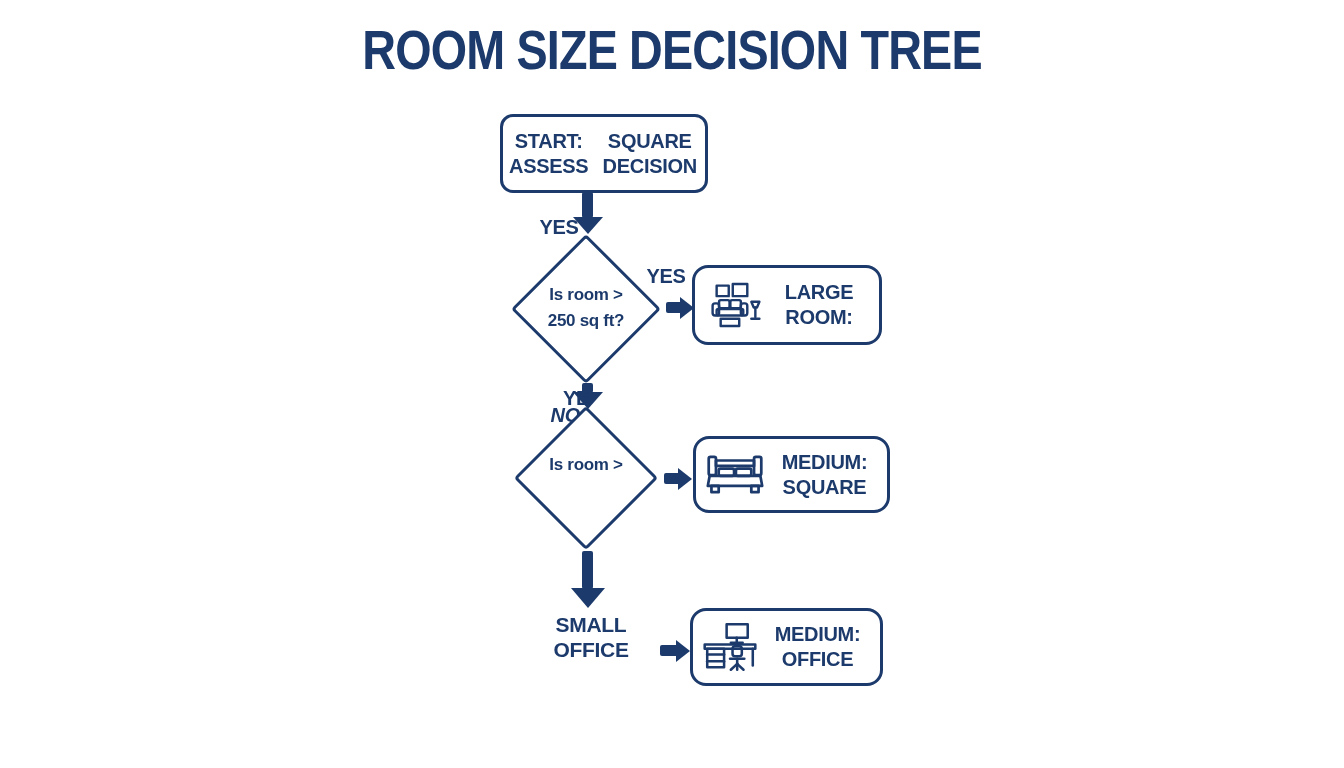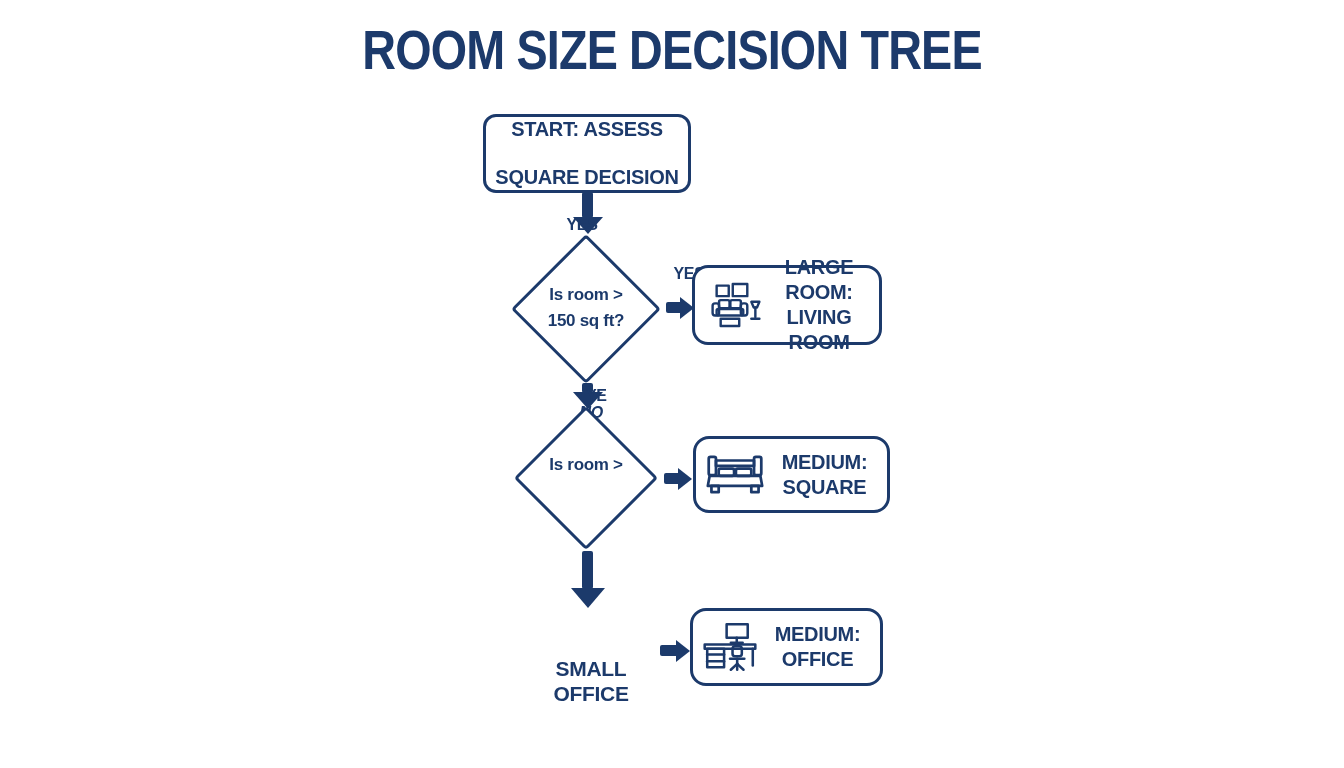--- a/index.html
+++ b/index.html
@@ -24,25 +24,24 @@
     transform:scaleX(0.85);
     color:var(--navy);
   }
   .node{
     position:absolute;
     background:#fff;
     border:3px solid var(--navy);
     display:flex;align-items:center;justify-content:center;
   }
   .start-box{
-    left:483px;top:114px;width:208px;height:79px;
+    left:500px;top:114px;width:208px;height:79px;
     border-radius:13px;
-    flex-direction:column;
     font-size:20px;line-height:25px;font-weight:700;
-    letter-spacing:-0.3px;text-align:center;justify-content:space-between;
+    letter-spacing:-0.3px;text-align:center;
   }
   .diamond{
     position:absolute;
     background:#fff;
     border:3px solid var(--navy);
     transform:rotate(45deg);
     border-radius:4px;
   }
   .diamond-1{left:533px;top:256px;width:106px;height:106px;}
   .diamond-2{left:535px;top:427px;width:102px;height:102px;}
@@ -64,30 +63,29 @@
   .office-box{left:690px;top:608px;width:193px;height:78px;}
   .result-text{
     flex:1;text-align:center;
     font-size:20px;line-height:25px;font-weight:700;
     letter-spacing:-0.3px;
   }
   .icon-wrap{flex:0 0 auto;display:flex;align-items:center;justify-content:center;}
   .icon-wrap svg{display:block;}
   .edge-label{
     position:absolute;
-    font-size:16px;font-weight:700;letter-spacing:-0.3px;
+    font-size:20px;font-weight:700;letter-spacing:-0.3px;
     color:var(--navy);
-    margin-left:23px;
   }
   .lbl-yes-top{left:534px;top:216px;width:50px;text-align:center;}
   .lbl-yes-right{left:642px;top:265px;width:48px;text-align:center;}
   .lbl-no{left:540px;top:404px;width:40px;text-align:right;font-style:italic;}
   .lbl-ye{left:563px;top:387px;width:40px;text-align:left;}
   .small-office-label{
-    position:absolute;left:531px;top:656px;width:120px;
+    position:absolute;left:531px;top:612px;width:120px;
     text-align:center;font-size:21px;line-height:25px;font-weight:700;
     letter-spacing:-0.3px;color:var(--navy);
   }
   
   .shaft-v{position:absolute;width:11px;background:var(--navy);border-radius:2px;}
   .shaft-h{position:absolute;height:11px;background:var(--navy);border-radius:2px;}
   .head-down{
     position:absolute;width:0;height:0;
     border-left:15px solid transparent;
     border-right:15px solid transparent;
@@ -124,21 +122,21 @@
     <span>SQUARE DECISION</span>
   </div>
 
   <div class="shaft-v a1-shaft"></div>
   <div class="head-down a1-head"></div>
   <div class="edge-label lbl-yes-top">YES</div>
 
   <div class="diamond diamond-1"></div>
   <div class="diamond-text diamond-text-1">
     <span style="display:block">Is room &gt;</span>
-    <span style="display:block">150 sq ft?</span>
+    <span style="display:block">250 sq ft?</span>
   </div>
 
   <div class="shaft-h a2-shaft"></div>
   <div class="head-right a2-head"></div>
   <div class="edge-label lbl-yes-right">YES</div>
 
   <div class="node result-box large-room-box">
     <span class="icon-wrap">
       <svg width="50" height="50" viewBox="0 0 62 58" fill="none" stroke="#1c3a6b" stroke-width="3" stroke-linejoin="round" stroke-linecap="round">
         <rect x="7" y="5" width="15" height="13"></rect>
@@ -149,21 +147,20 @@
         <rect x="37" y="27" width="8" height="15" rx="3"></rect>
         <rect x="7" y="34" width="33" height="8" rx="2"></rect>
         <rect x="12" y="46" width="23" height="9"></rect>
         <polygon points="50,25 60,25 57,32 53,32"></polygon>
         <line x1="55" y1="32" x2="55" y2="44"></line>
         <line x1="50" y1="46" x2="60" y2="46"></line>
       </svg>
     </span>
     <span class="result-text">
       <span style="display:block">LARGE ROOM:</span>
-      <span style="display:block">LIVING ROOM</span>
     </span>
   </div>
 
   <div class="shaft-v a3-shaft"></div>
   <div class="head-down a3-head"></div>
   <div class="edge-label lbl-no">NO</div>
   <div class="edge-label lbl-ye">YE</div>
 
   <div class="diamond diamond-2"></div>
   <div class="diamond-text diamond-text-2">

